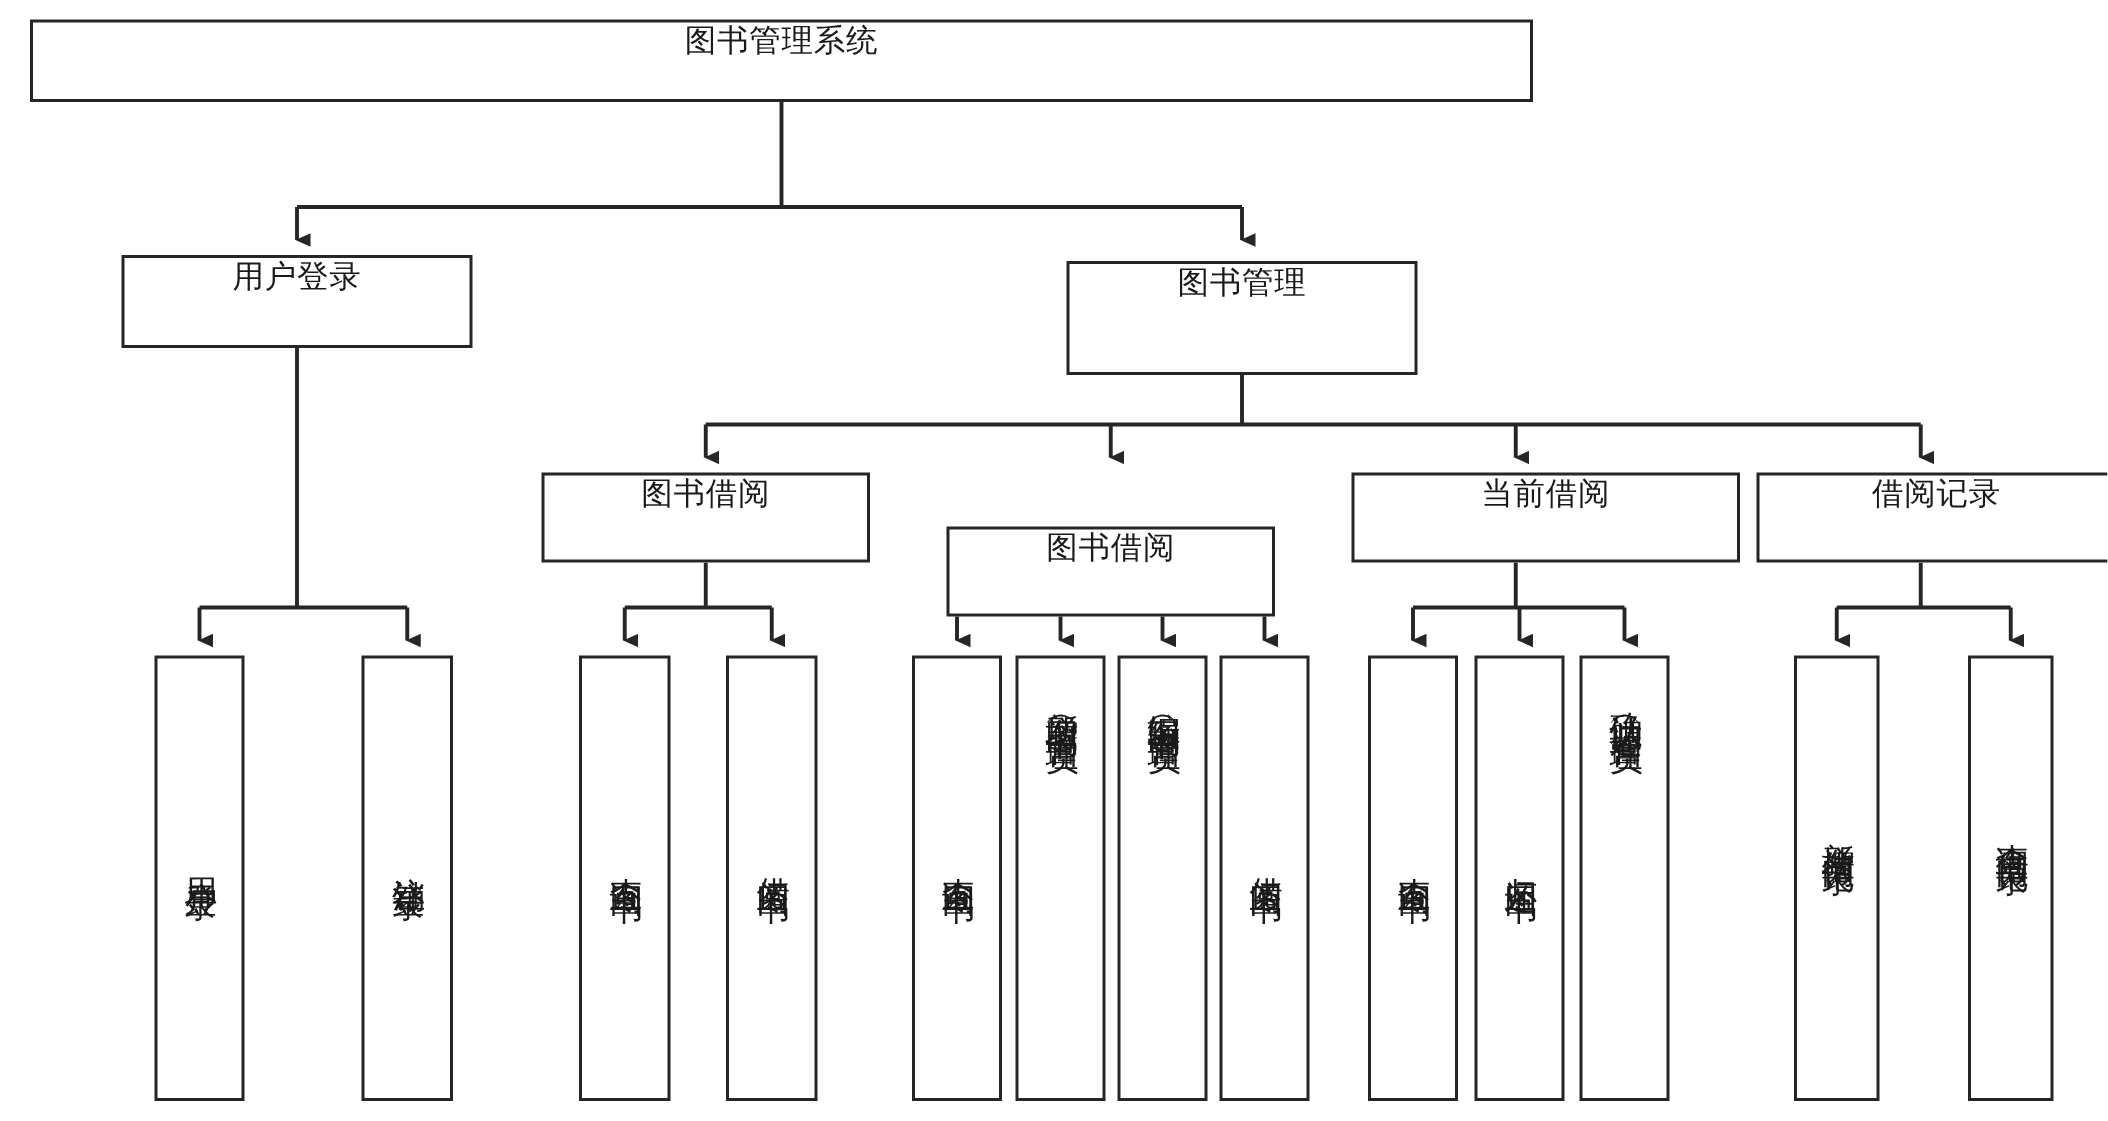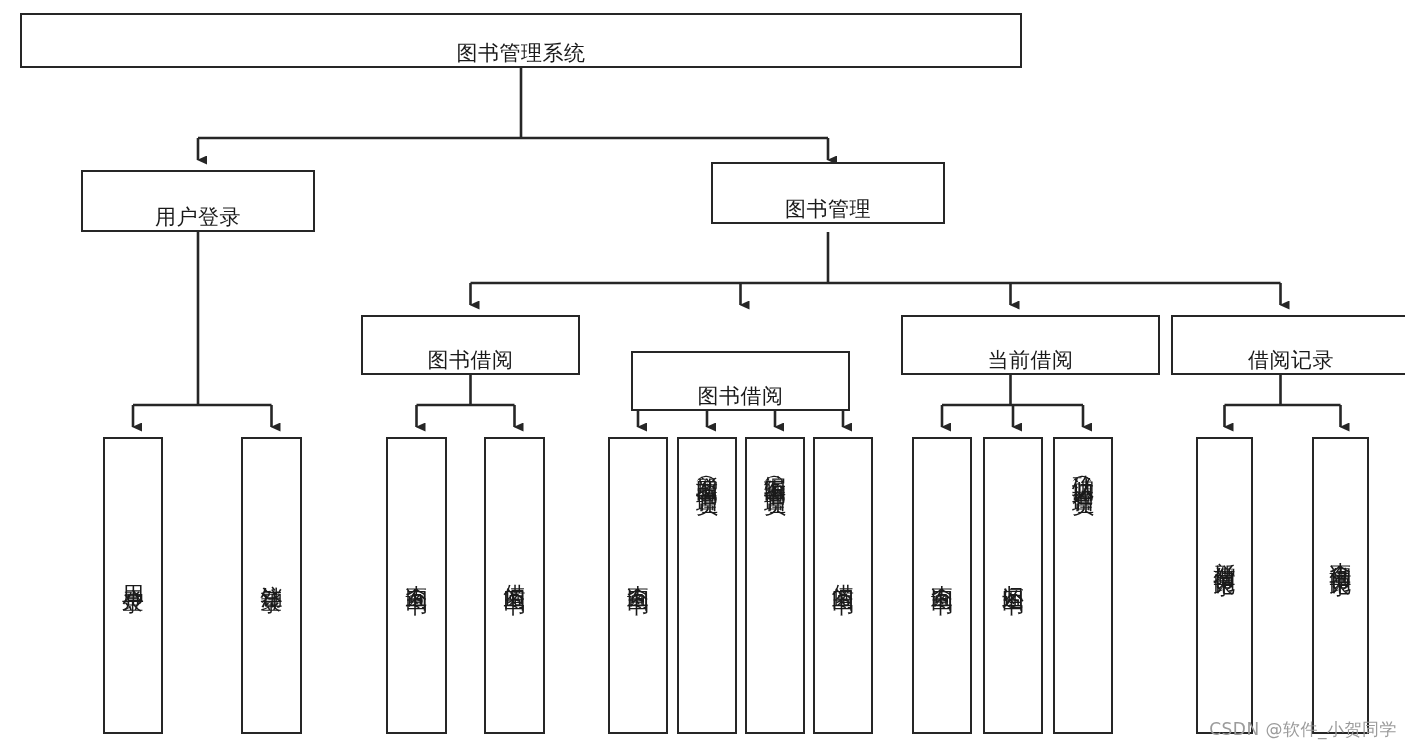--- a/index.html
+++ b/index.html
@@ -10,21 +10,21 @@
     background:#ffffff;
     overflow:hidden;
   }
   #edges{position:absolute;left:0;top:0;width:1405px;height:747px;}
   .node{
     position:absolute;
     box-sizing:border-box;
     border:2px solid #262626;
     background:#ffffff;
     display:flex;
-    align-items:flex-end;
+    align-items:flex-start;
     justify-content:center;
     color:#1a1a1a;
   }
   .node .lbl{
     display:block;
     line-height:1.18;
     letter-spacing:0.5px;
     white-space:pre;
     text-align:center;
   }
@@ -102,21 +102,21 @@
       </g>
   </svg>
 
   <div id="node-layer">
       <div class="node horiz" style="left: 20px; top: 13px; width: 1002px; height: 55px;">
         <span class="lbl">图书管理系统</span>
       </div>
       <div class="node horiz" style="left: 81px; top: 170px; width: 234px; height: 62px;">
         <span class="lbl">用户登录</span>
       </div>
-      <div class="node horiz" style="left: 711px; top: 162px; width: 234px; height: 62px;">
+      <div class="node horiz" style="left: 711px; top: 174px; width: 234px; height: 76px;">
         <span class="lbl">图书管理</span>
       </div>
       <div class="node horiz" style="left: 361px; top: 315px; width: 219px; height: 60px;">
         <span class="lbl">图书借阅</span>
       </div>
       <div class="node horiz" style="left: 631px; top: 315px; width: 219px; height: 60px; margin-top: 36px;">
         <span class="lbl">图书借阅</span>
       </div>
       <div class="node horiz" style="left: 901px; top: 315px; width: 259px; height: 60px;">
         <span class="lbl">当前借阅</span>
@@ -158,14 +158,13 @@
         <span class="lbl">确认归还（管理员）</span>
       </div>
       <div class="node vert pad-low" style="left: 1196px; top: 437px; width: 57px; height: 297px;">
         <span class="lbl">新增借阅记录</span>
       </div>
       <div class="node vert pad-low" style="left: 1312px; top: 437px; width: 57px; height: 297px;">
         <span class="lbl">查询借阅记录</span>
       </div>
     </div>
 
-  <div id="watermark">CSDN @软件_小贺同学</div>
 </div>
 
 </body></html>

